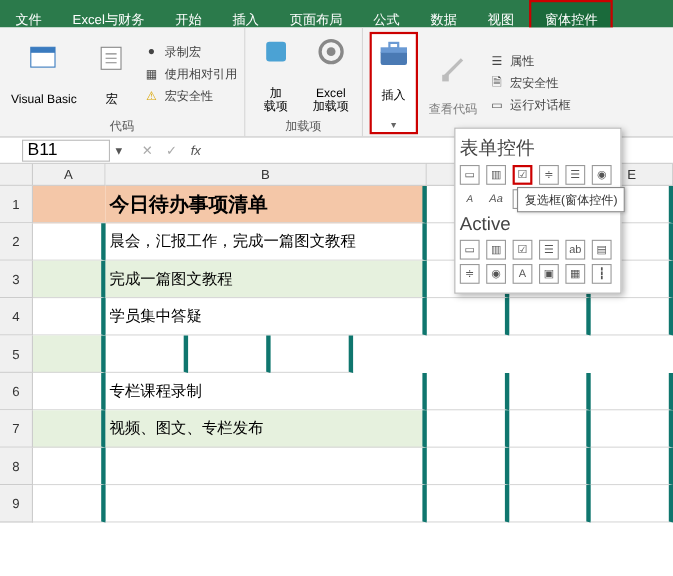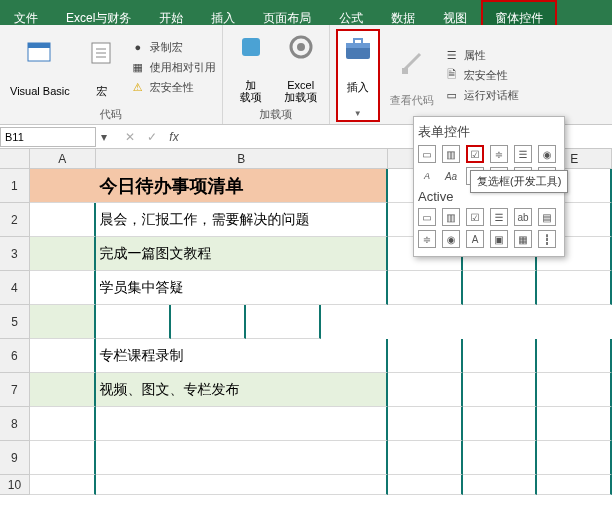--- a/index.html
+++ b/index.html
@@ -16,44 +16,44 @@
 .bigbtn { display: flex; flex-direction: column; align-items: center; gap: 16px; padding: 2px 4px; min-width: 44px; }
 .bigbtn .icn { width: 32px; height: 32px; display: flex; align-items: center; justify-content: center; }
 .bigbtn .lbl { font-size: 11px; line-height: 12px; text-align: center; }
 .smallcol { display: flex; flex-direction: column; gap: 4px; }
 .smallbtn { display: flex; align-items: center; gap: 4px; font-size: 11px; color: #444; }
 .smallbtn .sicn { width: 16px; height: 16px; display:flex; align-items:center; justify-content:center; }
 
 .bigbtn.hl { border: 2px solid #c00; background:#fff; }
 
 .namebox-row { display: flex; align-items: center; border-bottom: 1px solid #c8c8c8; height: 24px; background: #fff; }
-.namebox { width: 96px; border: 1px solid #bbb; height: 20px; margin-left: 0; display: flex; align-items: center; padding: 0 4px; font-size: 11px; }
+.namebox { width: 80px; border: 1px solid #bbb; height: 20px; margin-left: 20px; display: flex; align-items: center; padding: 0 4px; font-size: 16px; }
 .nb-dd { width: 16px; text-align: center; color: #555; }
 .fxbtns { display: flex; gap: 6px; margin-left: 10px; color: #aaa; }
 .fxbtns span { width:16px; text-align:center; }
 .fxbar { flex:1; }
 
 .sheet { position: relative; }
 .colheads { display: flex; height: 20px; }
 .corner { width: 30px; background:#f0f0f0; border-right:1px solid #ccc; border-bottom:1px solid #ccc; }
 .ch { background:#f0f0f0; border-right:1px solid #ccc; border-bottom:1px solid #ccc; display:flex; align-items:center; justify-content:center; font-size:12px; color:#333; }
 .ch-a { width:66px; } .ch-b { width:294px; } .ch-c { width:75px; } .ch-d { width:75px; } .ch-e { width:75px; }
 
 .rows { }
 .row { display:flex; height:34px; }
 .rh { width:30px; background:#f0f0f0; border-right:1px solid #ccc; border-bottom:1px solid #ccc; display:flex; align-items:center; justify-content:center; font-size:12px; color:#333; }
-.cell { border-right:2px solid #0f766e; border-bottom:1px solid #d8d8d8; display:flex; align-items:center; padding:0 4px; font-size:14px; }
+.cell { border-right:4px solid #0f766e; border-bottom:1px solid #d8d8d8; display:flex; align-items:center; padding:0 4px; font-size:14px; }
 .ca { width:66px; } .cb { width:294px; } .cc { width:75px; } .cd { width:75px; } .ce { width:75px; }
 
 .title-cell { background:#f4c7a8; font-weight:bold; font-size:18px; justify-content:center; }
 .green { background:#e6f1de; }
 
 
 .popup { position:absolute; left:413px; top:116px; width:152px; background:#fff; border:1px solid #b5b5b5; box-shadow:2px 2px 6px rgba(0,0,0,.3); padding:4px; z-index:10; }
-.popup .ptitle { font-size:13px; color:#444; margin:2px 0 4px 0; }
+.popup .ptitle { font-size:17px; color:#444; margin:2px 0 4px 0; }
 .prow { display:flex; gap:6px; margin-bottom:4px; }
 .pic { width:18px; height:18px; border:1px solid #999; display:flex; align-items:center; justify-content:center; font-size:10px; background:#fff; color:#555; }
 .pic.hl2 { border:2px solid #c00; }
 
 .tooltip { position:absolute; background:#fff; border:1px solid #888; padding:3px 6px; font-size:11px; color:#333; box-shadow:1px 1px 3px rgba(0,0,0,.2); left:470px; top:170px; white-space:nowrap; z-index:20; }
 </style>
 </head>
 <body>
 
 <div class="tabbar">
@@ -200,21 +200,21 @@
       <div class="rh">1</div>
       <div class="cell ca title-cell" style="border-right:none"></div>
       <div class="cell cb title-cell" style="border-left:none;justify-content:flex-start">今日待办事项清单</div>
       <div class="cell cc"></div>
         <div class="cell cd"></div>
         <div class="cell ce"></div>
     </div>
     <div class="row">
         <div class="rh">2</div>
         <div class="cell ca"></div>
-        <div class="cell cb">晨会，汇报工作，需要解决的问题</div>
+        <div class="cell cb">晨会，汇报工作，完成一篇图文教程</div>
         <div class="cell cc"></div>
         <div class="cell cd"></div>
         <div class="cell ce"></div>
       </div>
     <div class="row">
         <div class="rh">3</div>
         <div class="cell ca green"></div>
         <div class="cell cb green">完成一篇图文教程</div>
         <div class="cell cc"></div>
         <div class="cell cd"></div>
@@ -254,28 +254,20 @@
     <div class="row">
         <div class="rh">8</div>
         <div class="cell ca"></div>
         <div class="cell cb"></div>
         <div class="cell cc"></div>
         <div class="cell cd"></div>
         <div class="cell ce"></div>
       </div>
     <div class="row">
         <div class="rh">9</div>
-        <div class="cell ca"></div>
-        <div class="cell cb"></div>
-        <div class="cell cc"></div>
-        <div class="cell cd"></div>
-        <div class="cell ce"></div>
-      </div>
-    <div class="row" style="height:20px">
-        <div class="rh">10</div>
         <div class="cell ca"></div>
         <div class="cell cb"></div>
         <div class="cell cc"></div>
         <div class="cell cd"></div>
         <div class="cell ce"></div>
       </div>
   </div>
 </div>
 
 <div class="popup">
@@ -310,13 +302,13 @@
   <div class="prow">
     <div class="pic">≑</div>
     <div class="pic">◉</div>
     <div class="pic">A</div>
     <div class="pic">▣</div>
     <div class="pic">▦</div>
     <div class="pic">┇</div>
   </div>
 </div>
 
-<div class="tooltip">复选框(开发工具)</div>
+<div class="tooltip">复选框(窗体控件)</div>
 
 </body></html>

